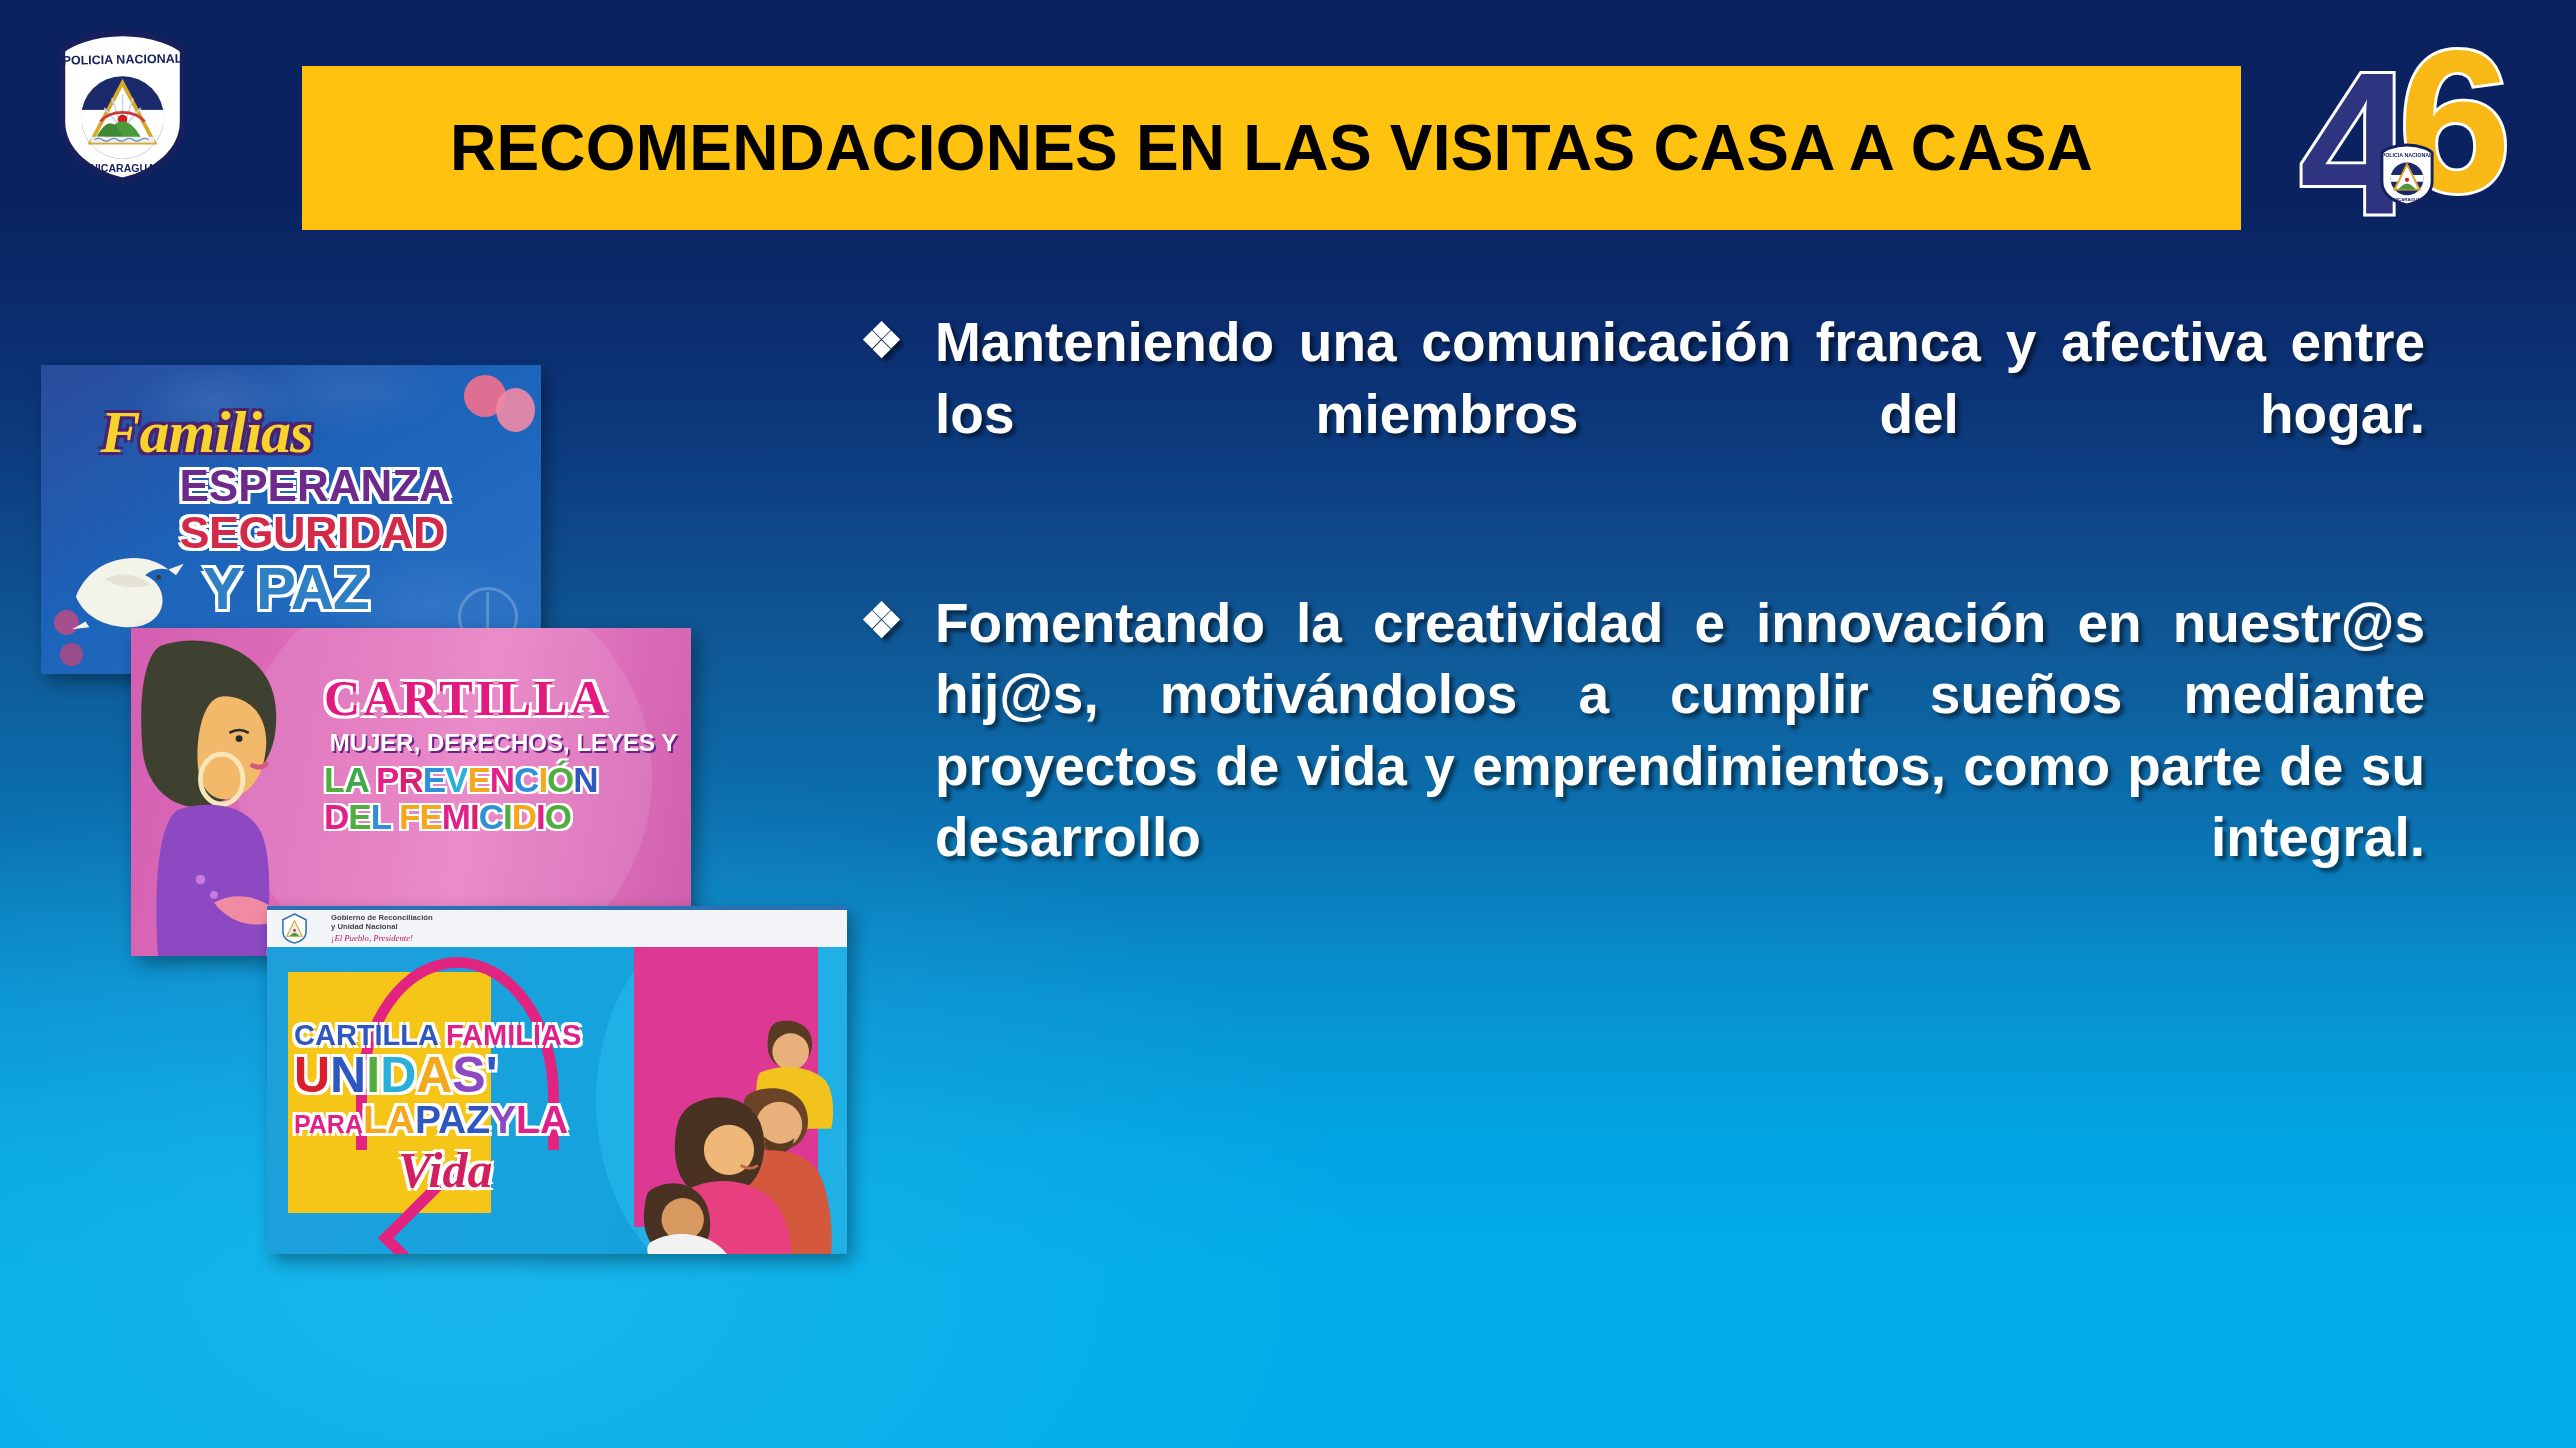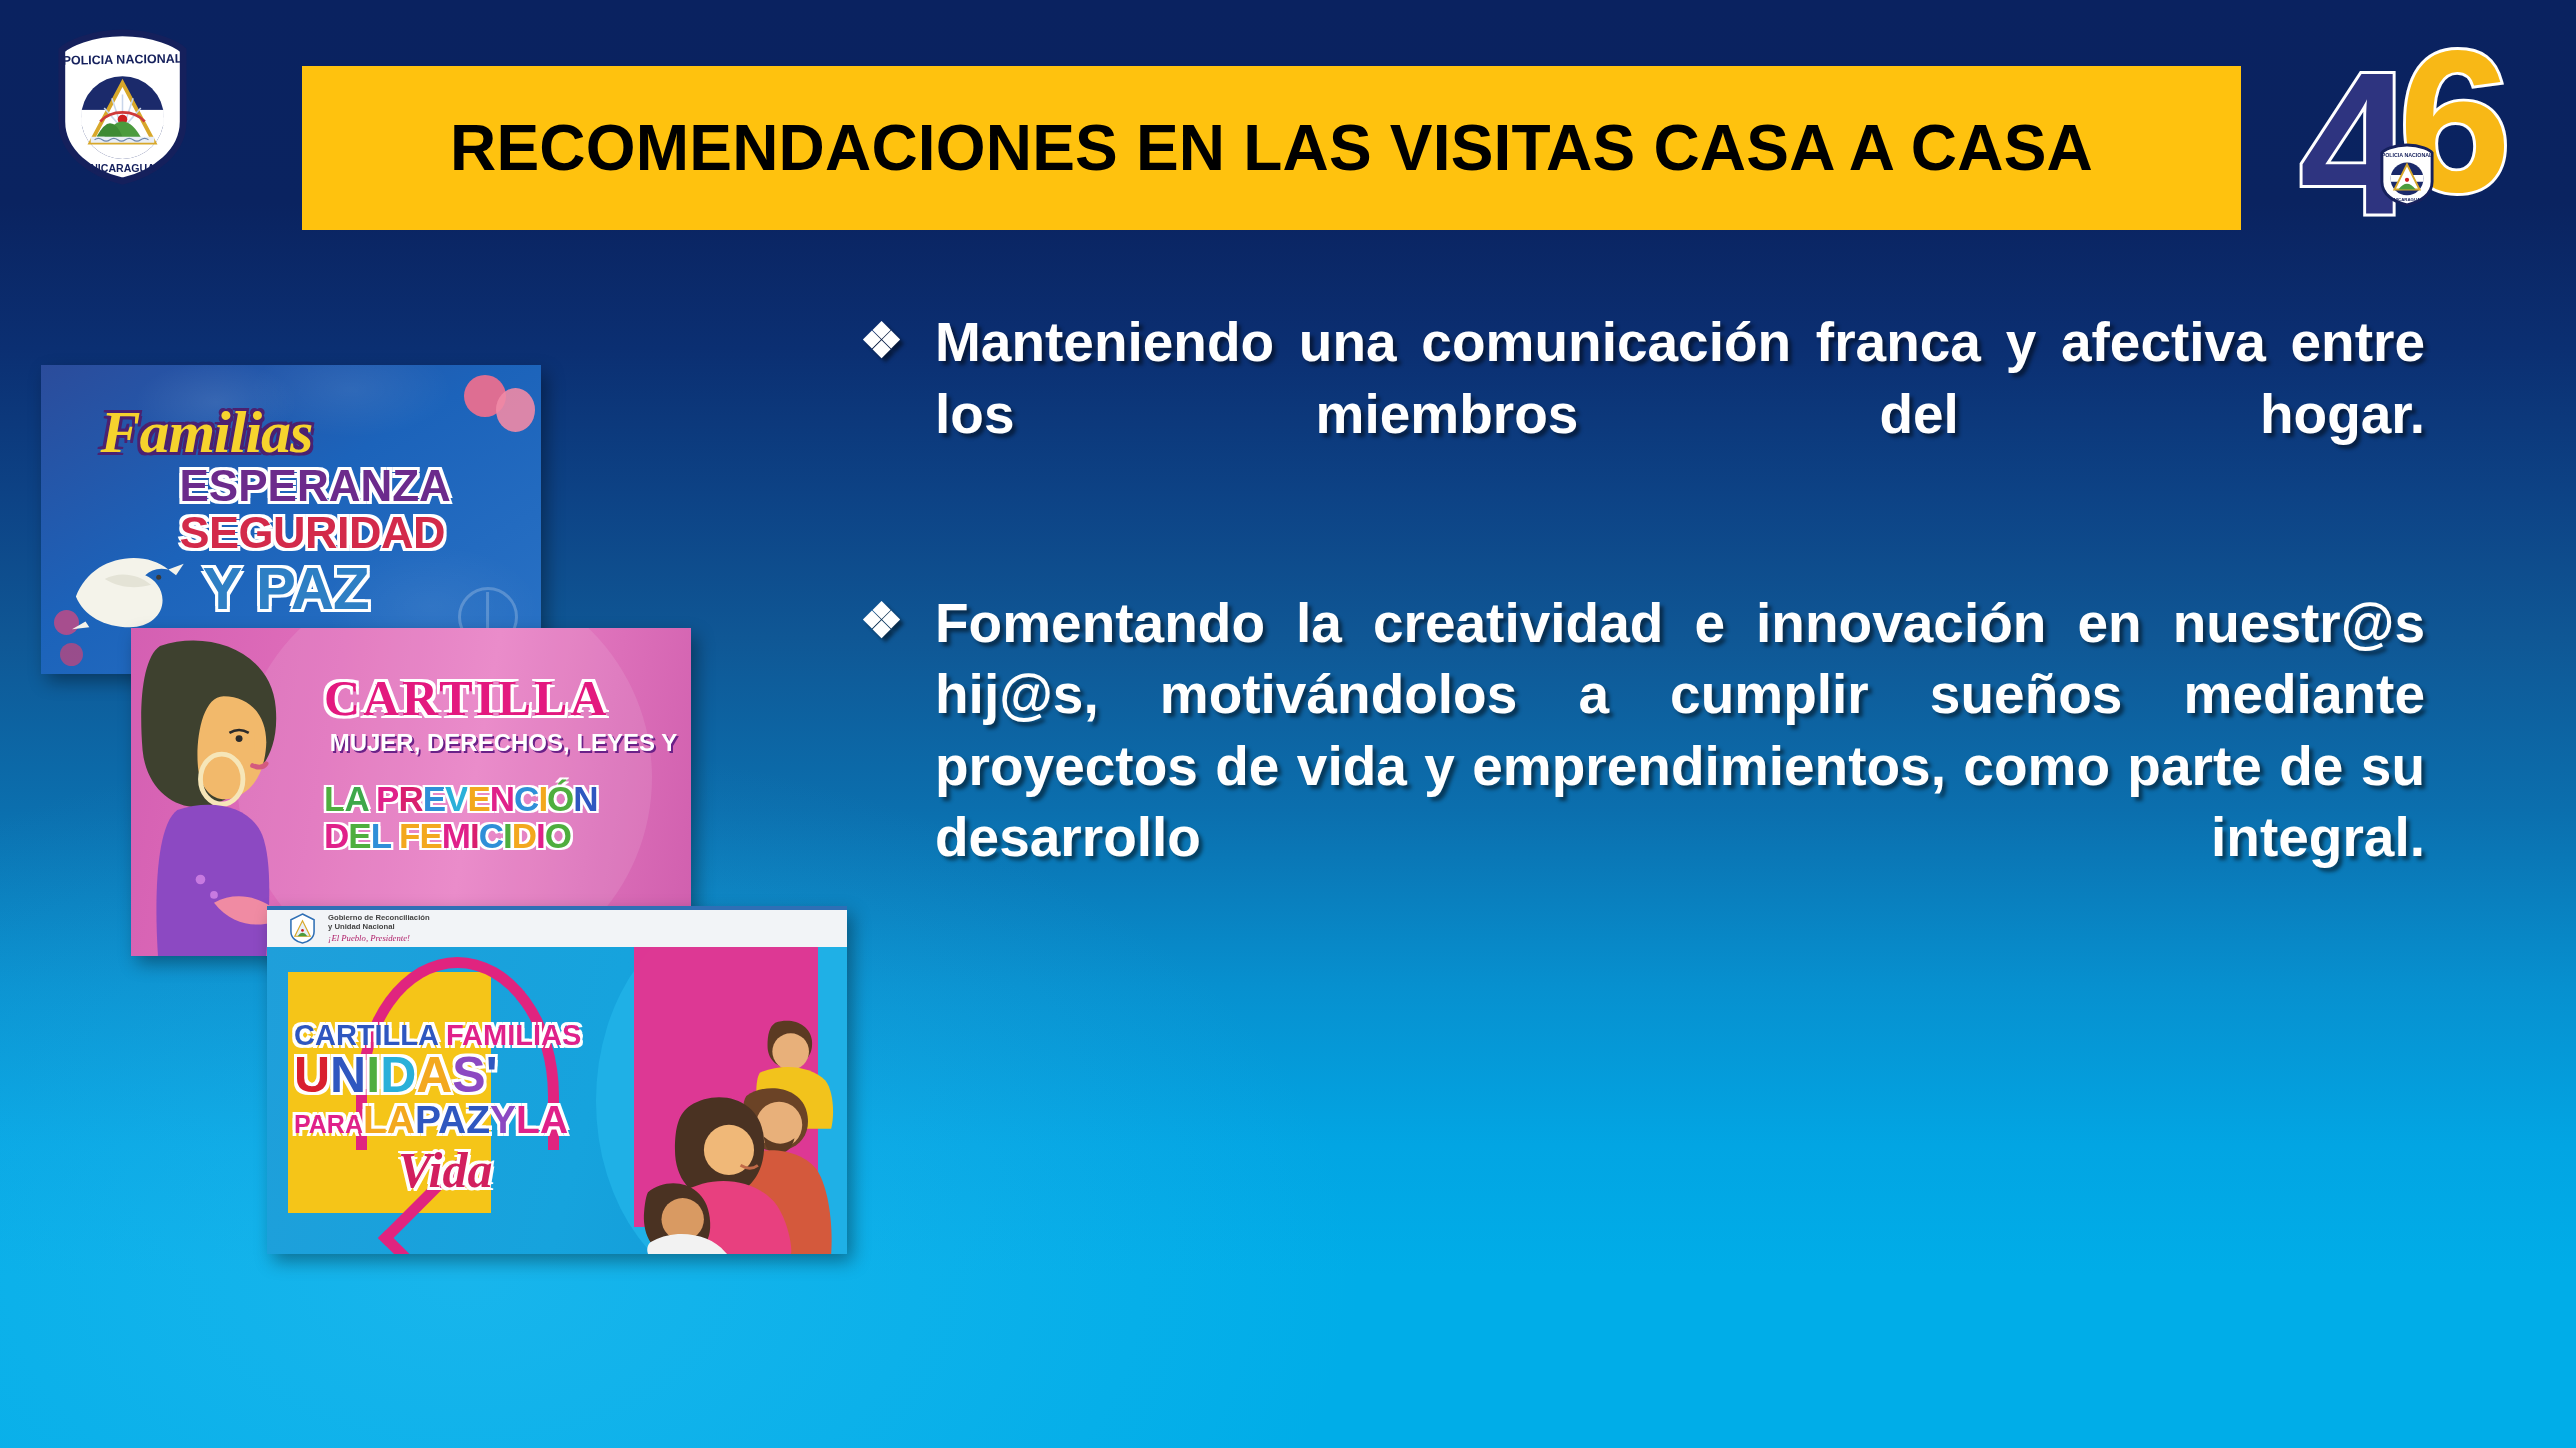--- a/index.html
+++ b/index.html
@@ -258,36 +258,36 @@
   }
   #poster-cartilla .c-sub1 {
     font-size: 24px; font-weight: bold; color: #ffffff; letter-spacing: 0px;
     margin-top: 1.9px; text-shadow: 1.9px 1.9px 0 #6a2188; text-align: center;
   }
   #poster-cartilla .c-sub2 {
     font-size: 21px; font-weight: bold; color: #ffffff; letter-spacing: 0px;
     margin-top: 2.9px; text-shadow: 1.9px 1.9px 0 #c22a6e;
   }
   #poster-cartilla .c-rainbow {
-    margin-top: 24px; font-size: 35px; font-weight: bold; line-height: 1.0;
+    margin-top: 5px; font-size: 35px; font-weight: bold; line-height: 1.0;
     letter-spacing: -1px;
   }
   #poster-cartilla .c-rainbow span {
     text-shadow: -2.4px -2.4px 0 #fff, 2.4px -2.4px 0 #fff, -2.4px 2.4px 0 #fff, 2.4px 2.4px 0 #fff;
   }
 
   
   #poster-unidas {
     left: 240px; top: 541px; width: 580px; height: 348px;
     background: #1a9ad8;
   }
   #poster-unidas .gov-bar {
     position: absolute; left: 0; top: 0; width: 100%; height: 41px;
     background: #f2f4f7; border-top: 4.8px solid #2f6fb5;
-    display: flex; align-items: center; padding-left: 22px; gap: 12px;
+    display: flex; align-items: center; padding-left: 14px; gap: 23px;
   }
   #poster-unidas .gov-bar .gov-shield {
     width: 27px; height: 31px; flex: 0 0 auto;
   }
   #poster-unidas .gov-bar .gov-txt {
     font-size: 7.7px; color: #444; line-height: 1.15; font-weight: bold;
   }
   #poster-unidas .gov-bar .gov-slogan {
     font-size: 8.7px; color: #b0206a; font-style: italic; margin-top: 1.9px;
     font-family: "Liberation Serif", serif;

